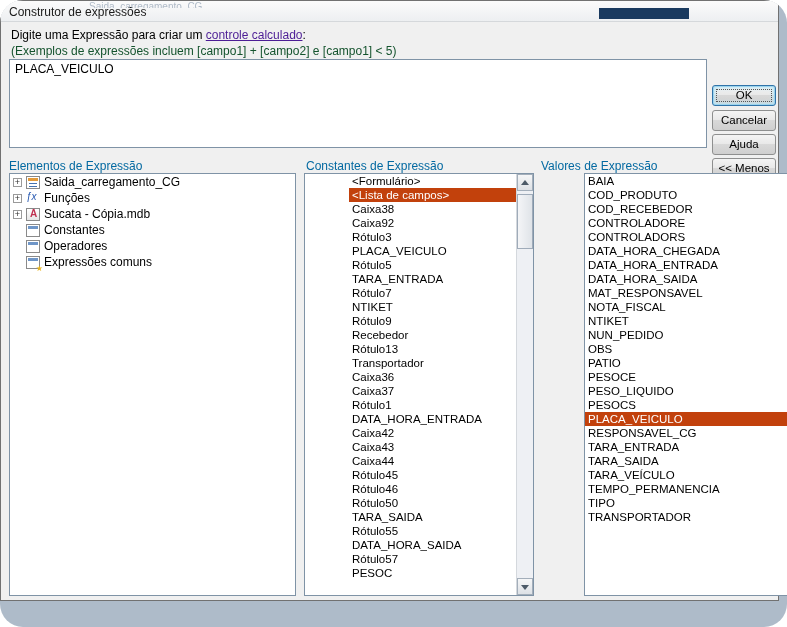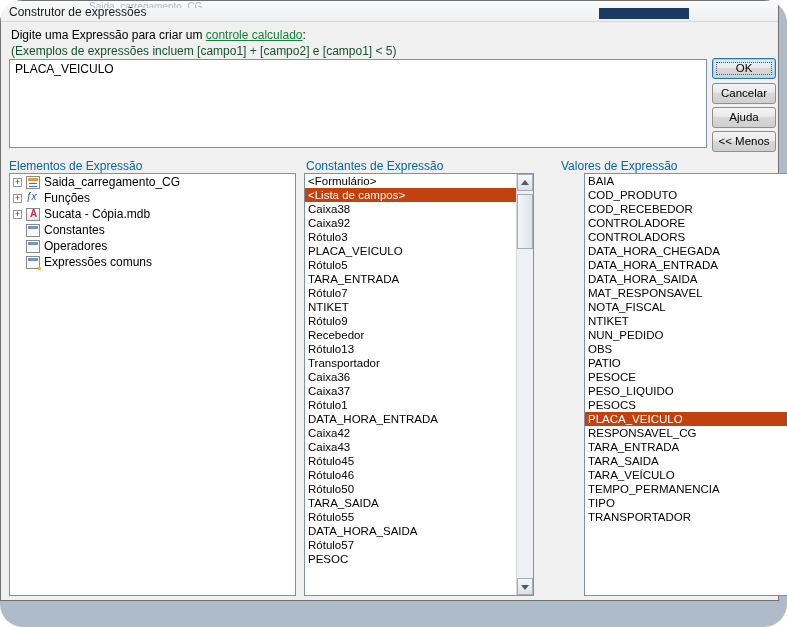--- a/index.html
+++ b/index.html
@@ -11,47 +11,47 @@
 
   .titlebar { position:absolute; left:0; top:0; right:0; height:21px;
               background:linear-gradient(#fbfbfb,#edeff1); border-bottom:1px solid #d5d8db; }
   .title { position:absolute; left:8px; top:4px; font-size:12px; color:#1a1a1a; white-space:nowrap; }
   .ghost { position:absolute; left:88px; top:0; height:7px; width:180px; overflow:hidden;
            font-size:10px; color:#97a6b7; opacity:.75; white-space:nowrap; }
   .navy  { position:absolute; left:598px; top:7px; width:90px; height:11px; background:#1a3a5f; }
 
   .prompt1 { position:absolute; left:10px; top:27px; font-size:12px; color:#000; white-space:nowrap; }
   .prompt2 { position:absolute; left:10px; top:43px; font-size:12px; color:#14532d; white-space:nowrap; }
-  .link { color:#15803d; text-decoration:underline; cursor:pointer; }
+  .link { color:#4c1d95; text-decoration:underline; cursor:pointer; }
 
   textarea.expr { position:absolute; left:8px; top:58px; width:698px; height:89px;
                   border:1px solid #7f93a6; background:#fff; padding:2px 5px;
                   font-family:"Liberation Sans",sans-serif; font-size:12px; resize:none; outline:none; }
 
   .btn { position:absolute; left:711px; width:64px; height:21px; font-size:11.5px;
          text-align:center; line-height:19px; color:#000; cursor:pointer; border-radius:3px;
          background:linear-gradient(#f4f4f4,#e9e9e9 45%,#d9d9d9 46%,#cfcfcf);
-         border:1px solid #8e8f8f; }
+         border:1px solid #8e8f8f;margin-top:27px; }
   .btn.default { border:1px solid #3073a8;
                  box-shadow: inset 0 0 0 1px #9bd4ee, inset 0 0 4px 2px #bde6f5; }
   .btn.default::after { content:''; position:absolute; left:3px; right:3px; top:3px; bottom:3px;
                         border:1px dotted #555; }
   #btn-ok{top:57px} #btn-cancel{top:82px} #btn-help{top:106px} #btn-less{top:130px}
 
   .collabel { position:absolute; top:158px; font-size:12px; color:#0369a1; white-space:nowrap; }
-  #lbl-elements{left:8px} #lbl-categories{left:305px} #lbl-values{left:560px}
+  #lbl-elements{left:8px} #lbl-categories{left:305px} #lbl-values{left:540px}
 
   .listbox { position:absolute; top:172px; height:423px; background:#fff;
              border:1px solid #7f93a6; overflow:hidden; }
   #box-elements  { left:8px;   width:287px; }
   #box-categories{ left:303px; width:230px; }
   #box-values    { left:564px; width:232px;margin-left:19px; }
 
   .rows { position:absolute; left:0; top:0; right:0; bottom:0; overflow:hidden; }
-  #box-categories .rows { right:12px; }
+  #box-categories .rows { right:12px;padding-left:44px; }
 
   .lrow { height:14px; line-height:14px; font-size:11.5px; padding-left:3px;
           white-space:nowrap; color:#000; cursor:default; }
   .lrow.selected { background:#c2410c; color:#fff; }
 
   .trow { display:flex; align-items:center; height:16px; padding-left:3px; gap:4px;
           font-size:12px; white-space:nowrap; cursor:default; }
   .expander { width:9px; height:9px; border:1px solid #9a9a9a; background:#fff;
               font-size:9px; line-height:7px; text-align:center; color:#333; flex:0 0 auto; }
   .expander.hidden { visibility:hidden; }
@@ -163,20 +163,21 @@
           <div class="lrow">Rótulo9</div>
           <div class="lrow">Recebedor</div>
           <div class="lrow">Rótulo13</div>
           <div class="lrow">Transportador</div>
           <div class="lrow">Caixa36</div>
           <div class="lrow">Caixa37</div>
           <div class="lrow">Rótulo1</div>
           <div class="lrow">DATA_HORA_ENTRADA</div>
           <div class="lrow">Caixa42</div>
           <div class="lrow">Caixa43</div>
+          <div class="lrow">Caixa44</div>
           <div class="lrow">Rótulo45</div>
           <div class="lrow">Rótulo46</div>
           <div class="lrow">Rótulo50</div>
           <div class="lrow">TARA_SAIDA</div>
           <div class="lrow">Rótulo55</div>
           <div class="lrow">DATA_HORA_SAIDA</div>
           <div class="lrow">Rótulo57</div>
           <div class="lrow">PESOC</div>
         </div>
       <div class="scrollbar">

